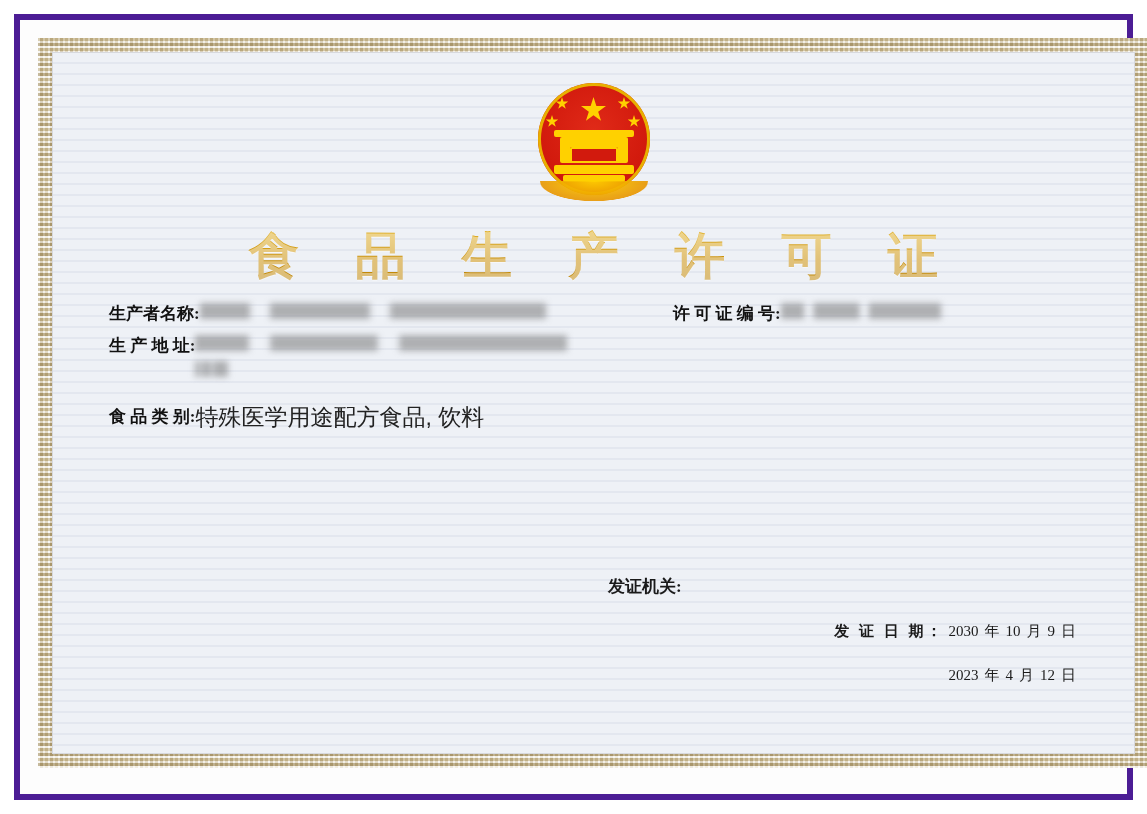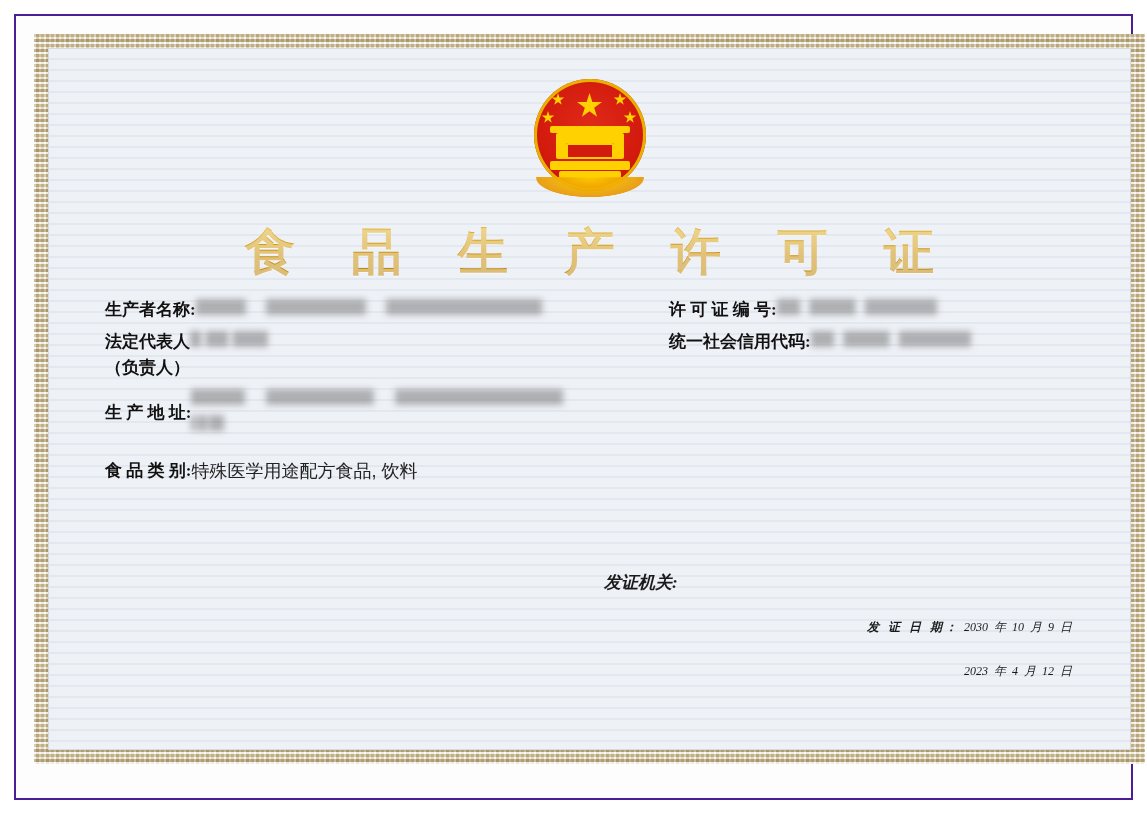--- a/index.html
+++ b/index.html
@@ -22,21 +22,21 @@
     background: #ffffff;
   }
 
   
   .cert-outer {
     position: absolute;
     left: 14px;
     top: 14px;
     width: 1119px;
     height: 786px;
-    border: 2px solid #4c1d95;
+    border: 6px solid #4c1d95;
     background: #fdfdfd;
     box-sizing: border-box;
   }
 
   
   .cert-border {
     position: absolute;
     left: 18px;
     top: 18px;
     width: 1111px;
@@ -221,29 +221,29 @@
   .label {
     font-family: "Liberation Serif", "DejaVu Serif", serif;
     font-size: 17px;
     font-weight: bold;
     color: #111;
     white-space: nowrap;
   }
 
   .field {
     display: flex;
-    align-items: center;
+    align-items: flex-start;
     font-size: 17px;
     line-height: 26px;
   }
   .field .label {
     line-height: 26px;
   }
   .value {
-    font-size: 18px;
+    font-size: 23px;
     line-height: 26px;
     color: #222;
     font-family: "Liberation Sans", sans-serif;
   }
 
   
   .redacted {
     position: relative;
     display: inline-block;
     line-height: 26px;
@@ -274,40 +274,39 @@
   
   .category-row { margin-top: 19px; }
 
   
   .issuer-block {
     position: absolute;
     right: 56px;
     top: 512px;
     width: 470px;
     text-align: right;
-    font-style: italic;
   }
   .issuer-line {
     display: flex;
     justify-content: flex-start;
     font-size: 17px;
     line-height: 44px;
     white-space: nowrap;
   }
   .issuer-line .lbl {
     font-weight: bold;
     font-family: "Liberation Serif", "DejaVu Serif", serif;
   }
   .issuer-line .val {
     font-family: "Liberation Sans", sans-serif;
   }
   .date-line {
     display: flex;
     justify-content: flex-end;
-    font-size: 12px;
+    font-size: 15px;
     line-height: 44px;
     white-space: nowrap;
   }
   .date-line .lbl {
     font-weight: bold;
     letter-spacing: 3px;
   }
   .date-line .num {
     font-family: "Liberation Serif", "DejaVu Serif", serif;
     padding: 0 4px;
@@ -363,37 +362,20 @@
               </div>
             </div>
             <div class="col-right">
               <div class="field">
                 <span class="label">许 可 证 编 号:</span>
                 <span class="redacted w7">&nbsp;</span>
               </div>
             </div>
           </div>
 
-          <div class="row">
-            <div class="col-left">
-              <div class="field">
-                <span class="label">法定代表人</span>
-                <span class="redacted w2">&nbsp;</span>
-              </div>
-              <div class="field">
-                <span class="label">（负责人）</span>
-              </div>
-            </div>
-            <div class="col-right">
-              <div class="field">
-                <span class="label">统一社会信用代码:</span>
-                <span class="redacted w7">&nbsp;</span>
-              </div>
-            </div>
-          </div>
 
 
           <div class="row">
             <div class="col-left">
               <div class="field">
                 <span class="label">生 产 地 址:</span>
                 <span class="addr-block">
                   <span class="redacted w4">&nbsp;</span>
                   <span class="redacted w5">&nbsp;</span>
                 </span>

